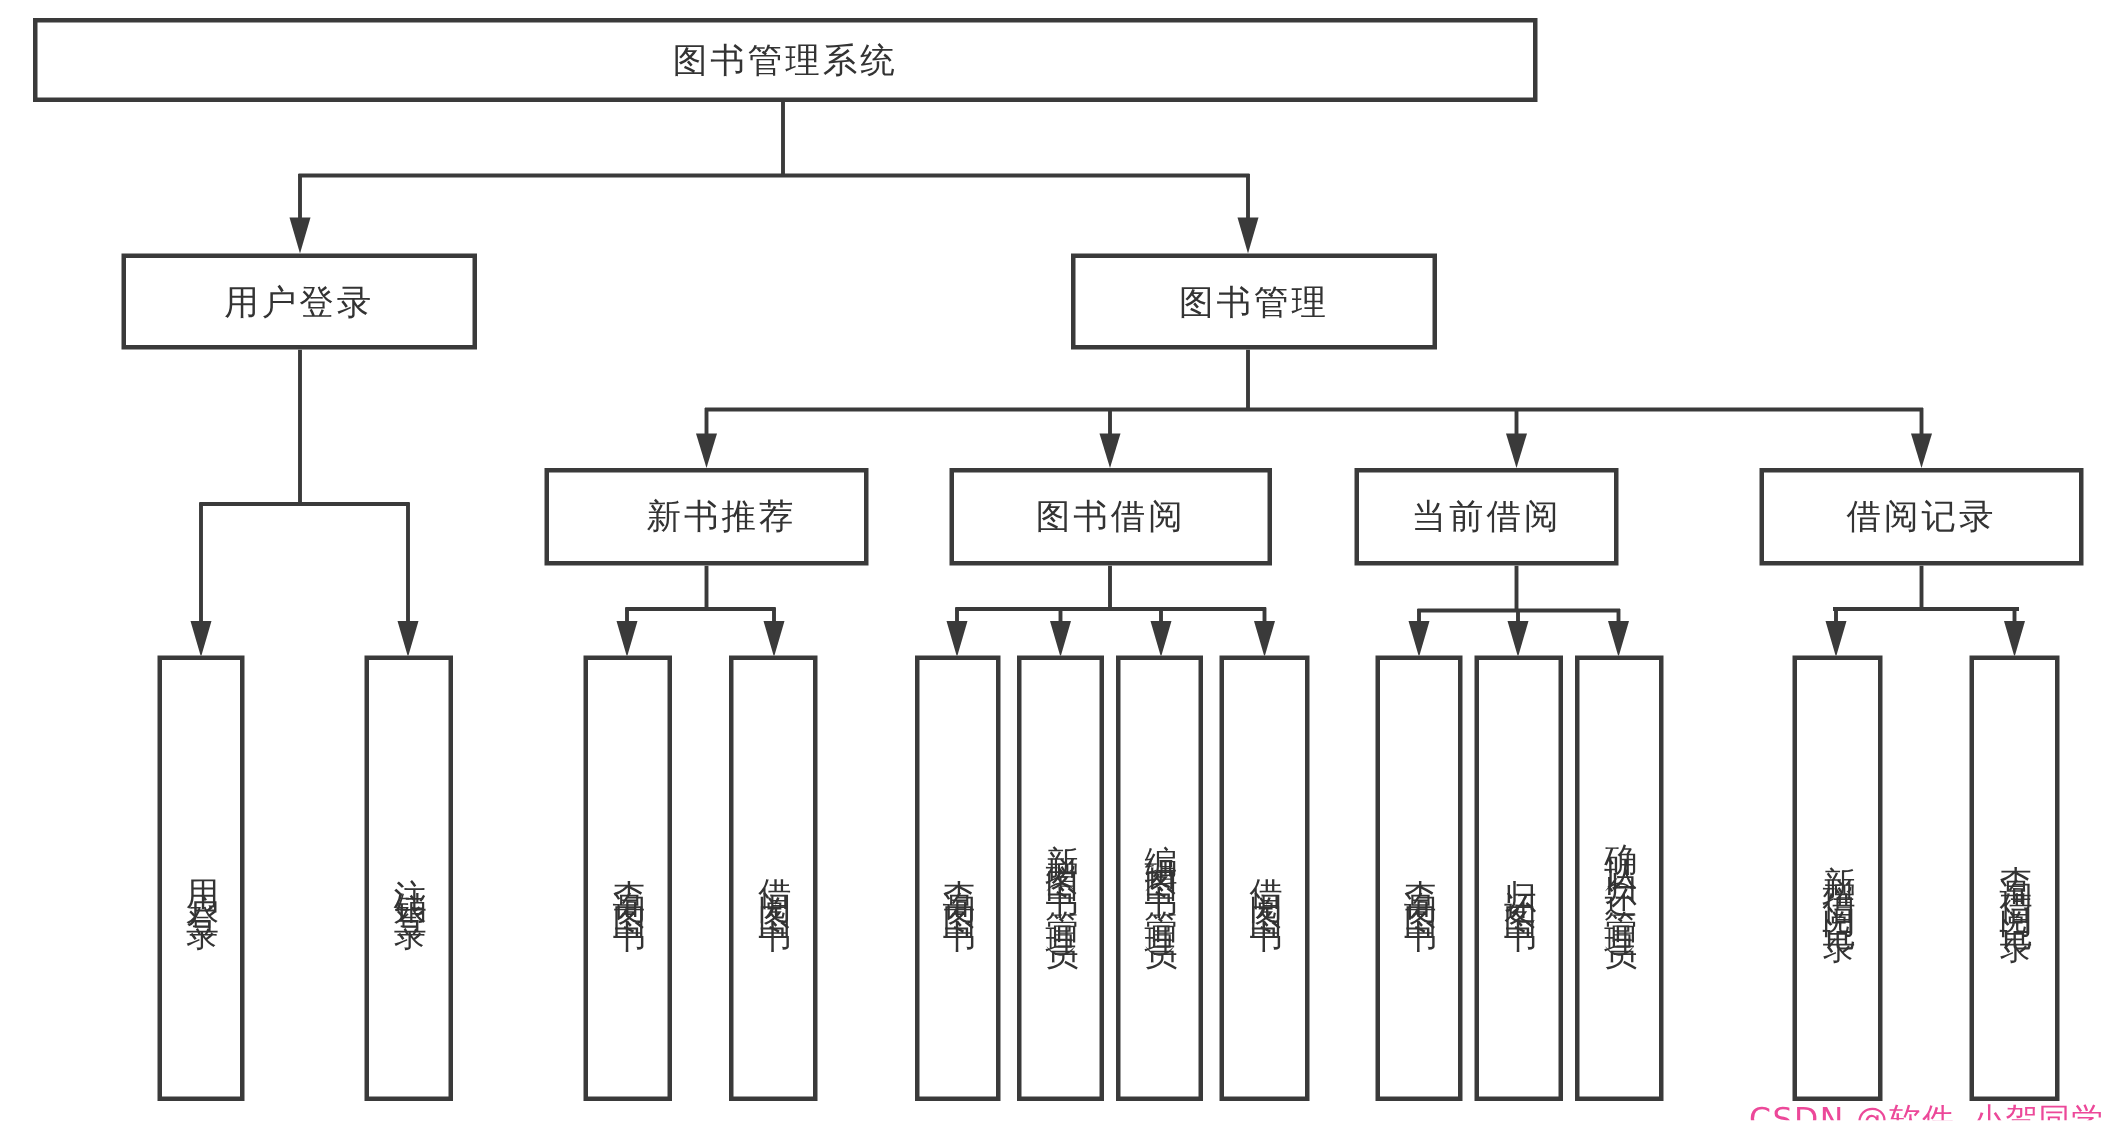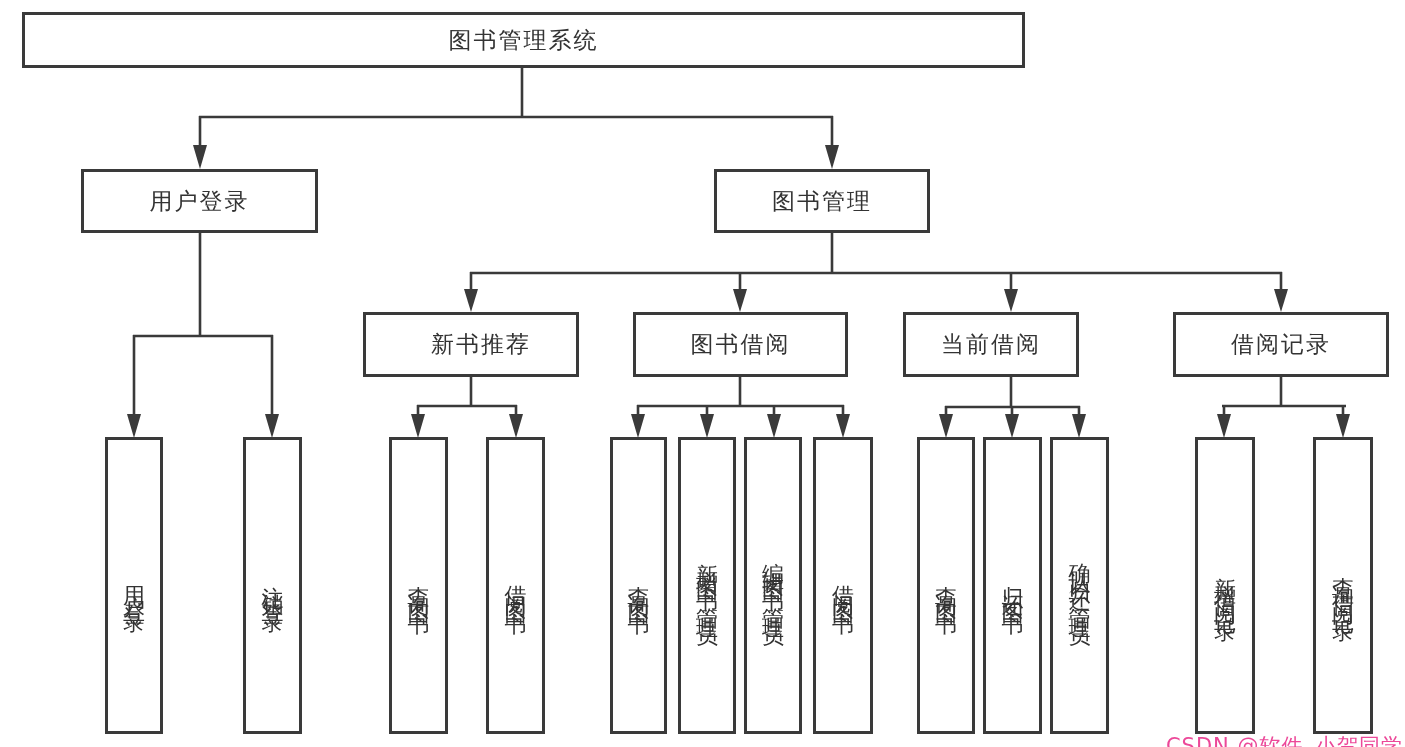--- a/index.html
+++ b/index.html
@@ -51,21 +51,21 @@
     right: 2px;
     top: 732px;
     font-size: 21px;
     letter-spacing: 1px;
     color: #ec4899;
     white-space: nowrap;
   }
   
   #n-root            { left: 22px;   top: 12px;  width: 1003px; height: 56px; }
   #n-user-login      { left: 81px;   top: 169px; width: 237px;  height: 64px; }
-  #n-book-management { left: 714px;  top: 169px; width: 216px;  height: 64px; }
+  #n-book-management { left: 714px;  top: 169px; width: 244px;  height: 64px; }
   #n-new-book        { left: 363px;  top: 312px; width: 216px;  height: 65px; padding-left: 20px; }
   #n-book-borrow     { left: 633px;  top: 312px; width: 215px;  height: 65px; }
   #n-current-borrow  { left: 903px;  top: 312px; width: 176px;  height: 65px; }
   #n-borrow-record   { left: 1173px; top: 312px; width: 216px;  height: 65px; }
   
   #l-a1 { left: 105px;  width: 58px; }
   #l-a2 { left: 243px;  width: 59px; }
   #l-b1 { left: 389px;  width: 59px; }
   #l-b2 { left: 486px;  width: 59px; }
   #l-c1 { left: 610px;  width: 57px; }

